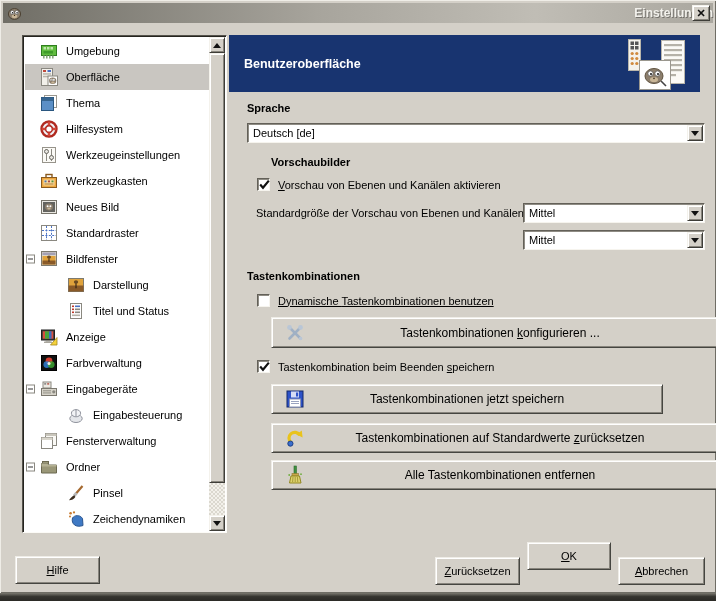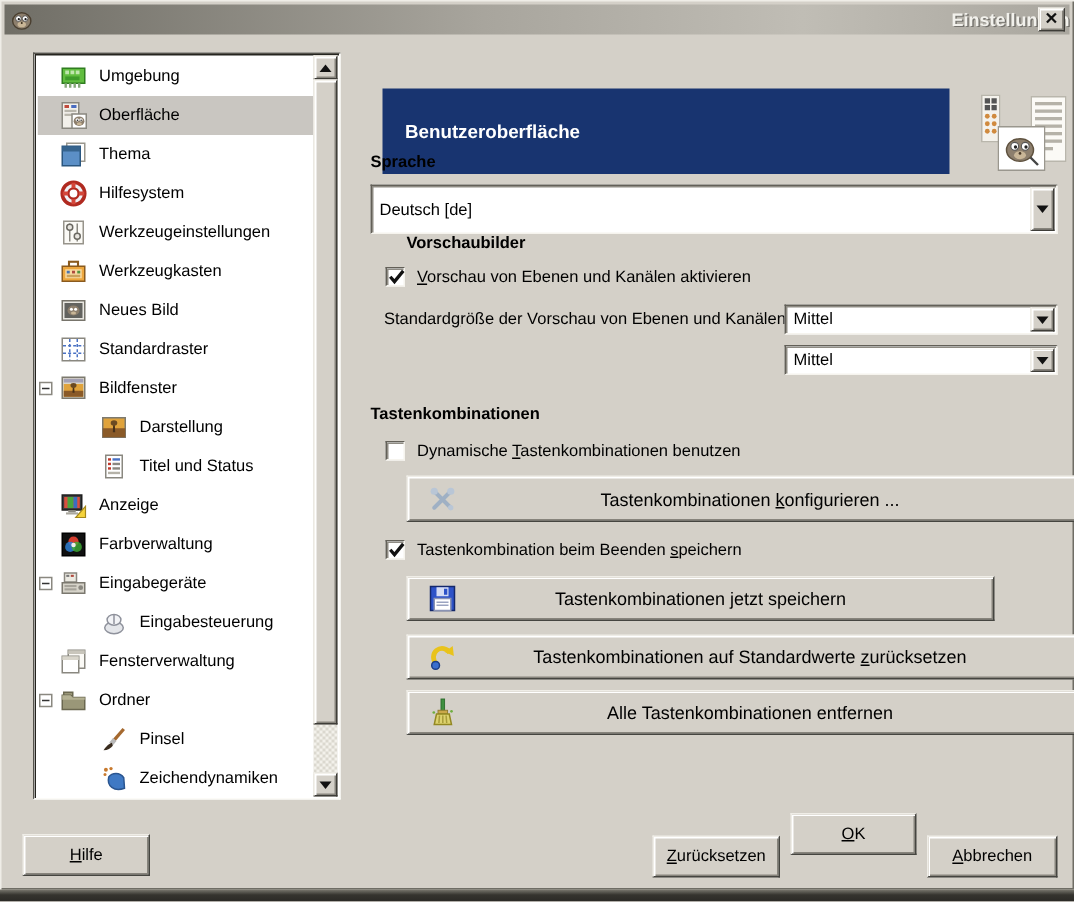--- a/index.html
+++ b/index.html
@@ -44,49 +44,49 @@
     box-sizing:border-box;display:flex;align-items:center;justify-content:center;}
   .sb-up{top:0;} .sb-down{bottom:0;}
   .tri{width:0;height:0;}
   .tri-up{border-left:4px solid transparent;border-right:4px solid transparent;border-bottom:5px solid #111;}
   .tri-down{border-left:4px solid transparent;border-right:4px solid transparent;border-top:5px solid #111;}
   .sb-thumb{position:absolute;left:0;top:16px;width:16px;height:430px;background:var(--dialog-bg,#d4d0c8);
     border:1px solid;border-color:#f4f2ec #3e3d38 #3e3d38 #f4f2ec;box-shadow:inset 1px 1px 0 #fff,inset -1px -1px 0 #87847c;
     box-sizing:border-box;}
 
   
-  .banner{position:absolute;left:255px;top:35px;width:378px;height:57px;background:var(--header-bg,#183470);margin-top:24px;}
+  .banner{position:absolute;left:229px;top:35px;width:471px;height:57px;background:var(--header-bg,#183470);}
   .banner-title{position:absolute;left:15px;top:22px;color:#fff;font-weight:bold;font-size:12.5px;}
   .b-panel{position:absolute;left:399px;top:4px;width:13px;height:32px;}
   .b-doc{position:absolute;left:432px;top:5px;width:24px;height:44px;}
   .b-wilber{position:absolute;left:410px;top:25px;width:32px;height:30px;}
 
   .h{position:absolute;font-size:11px;font-weight:bold;color:#000;white-space:nowrap;}
   .h-sprache{left:247px;top:102px;}
   .h-vorschau{left:247px;top:156px;margin-left:24px;}
   .h-tasten{left:247px;top:270px;}
 
   .plain-label{position:absolute;font-size:11px;color:#000;white-space:nowrap;}
   .row-default-label{left:256px;top:207px;}
   .row-nav-label{left:256px;top:234px;}
 
   .dropdown{position:absolute;background:#fff;border:1px solid;border-color:#636058 #f6f4ee #f6f4ee #636058;
     box-shadow:inset 1px 1px 0 #8f8c84;box-sizing:border-box;}
-  .dd-lang{left:247px;top:123px;width:458px;height:33px;}
+  .dd-lang{left:247px;top:123px;width:458px;height:20px;}
   .dd-default{left:523px;top:203px;width:182px;height:20px;}
   .dd-nav{left:523px;top:230px;width:182px;height:20px;}
   .dd-val{position:absolute;left:5px;top:50%;transform:translateY(-50%);font-size:11px;color:#000;white-space:nowrap;}
   .dd-btn{position:absolute;right:1px;top:1px;bottom:1px;width:16px;background:var(--dialog-bg,#d4d0c8);
     border:1px solid;border-color:#f4f2ec #3e3d38 #3e3d38 #f4f2ec;box-shadow:inset 1px 1px 0 #fff,inset -1px -1px 0 #87847c;
     box-sizing:border-box;display:flex;align-items:center;justify-content:center;}
   .dd-arrow{width:0;height:0;border-left:4px solid transparent;border-right:4px solid transparent;border-top:5px solid #111;}
 
   .cb-row{position:absolute;display:flex;align-items:center;gap:8px;}
   .cb1{left:257px;top:178px;}
-  .cb2{left:257px;top:294px;}
+  .cb2{left:257px;top:294px;text-decoration:underline;}
   .cb3{left:257px;top:360px;}
   .checkbox{width:13px;height:13px;background:#fff;border:1px solid;border-color:#636058 #f6f4ee #f6f4ee #636058;
     box-shadow:inset 1px 1px 0 #8f8c84;box-sizing:border-box;position:relative;flex:0 0 auto;}
   .checkbox svg{position:absolute;left:0;top:-1px;width:13px;height:13px;}
   .cb-label{font-size:11px;color:#000;white-space:nowrap;}
 
   .wide-btn{position:absolute;background:var(--dialog-bg,#d4d0c8);
     border:1px solid;border-color:#efede7 #454540 #454540 #efede7;
     box-shadow:inset 1px 1px 0 #fff,inset -1px -1px 0 #87847c;
     font-family:inherit;font-size:12px;color:#000;cursor:default;padding:3px;margin-left:24px;}

